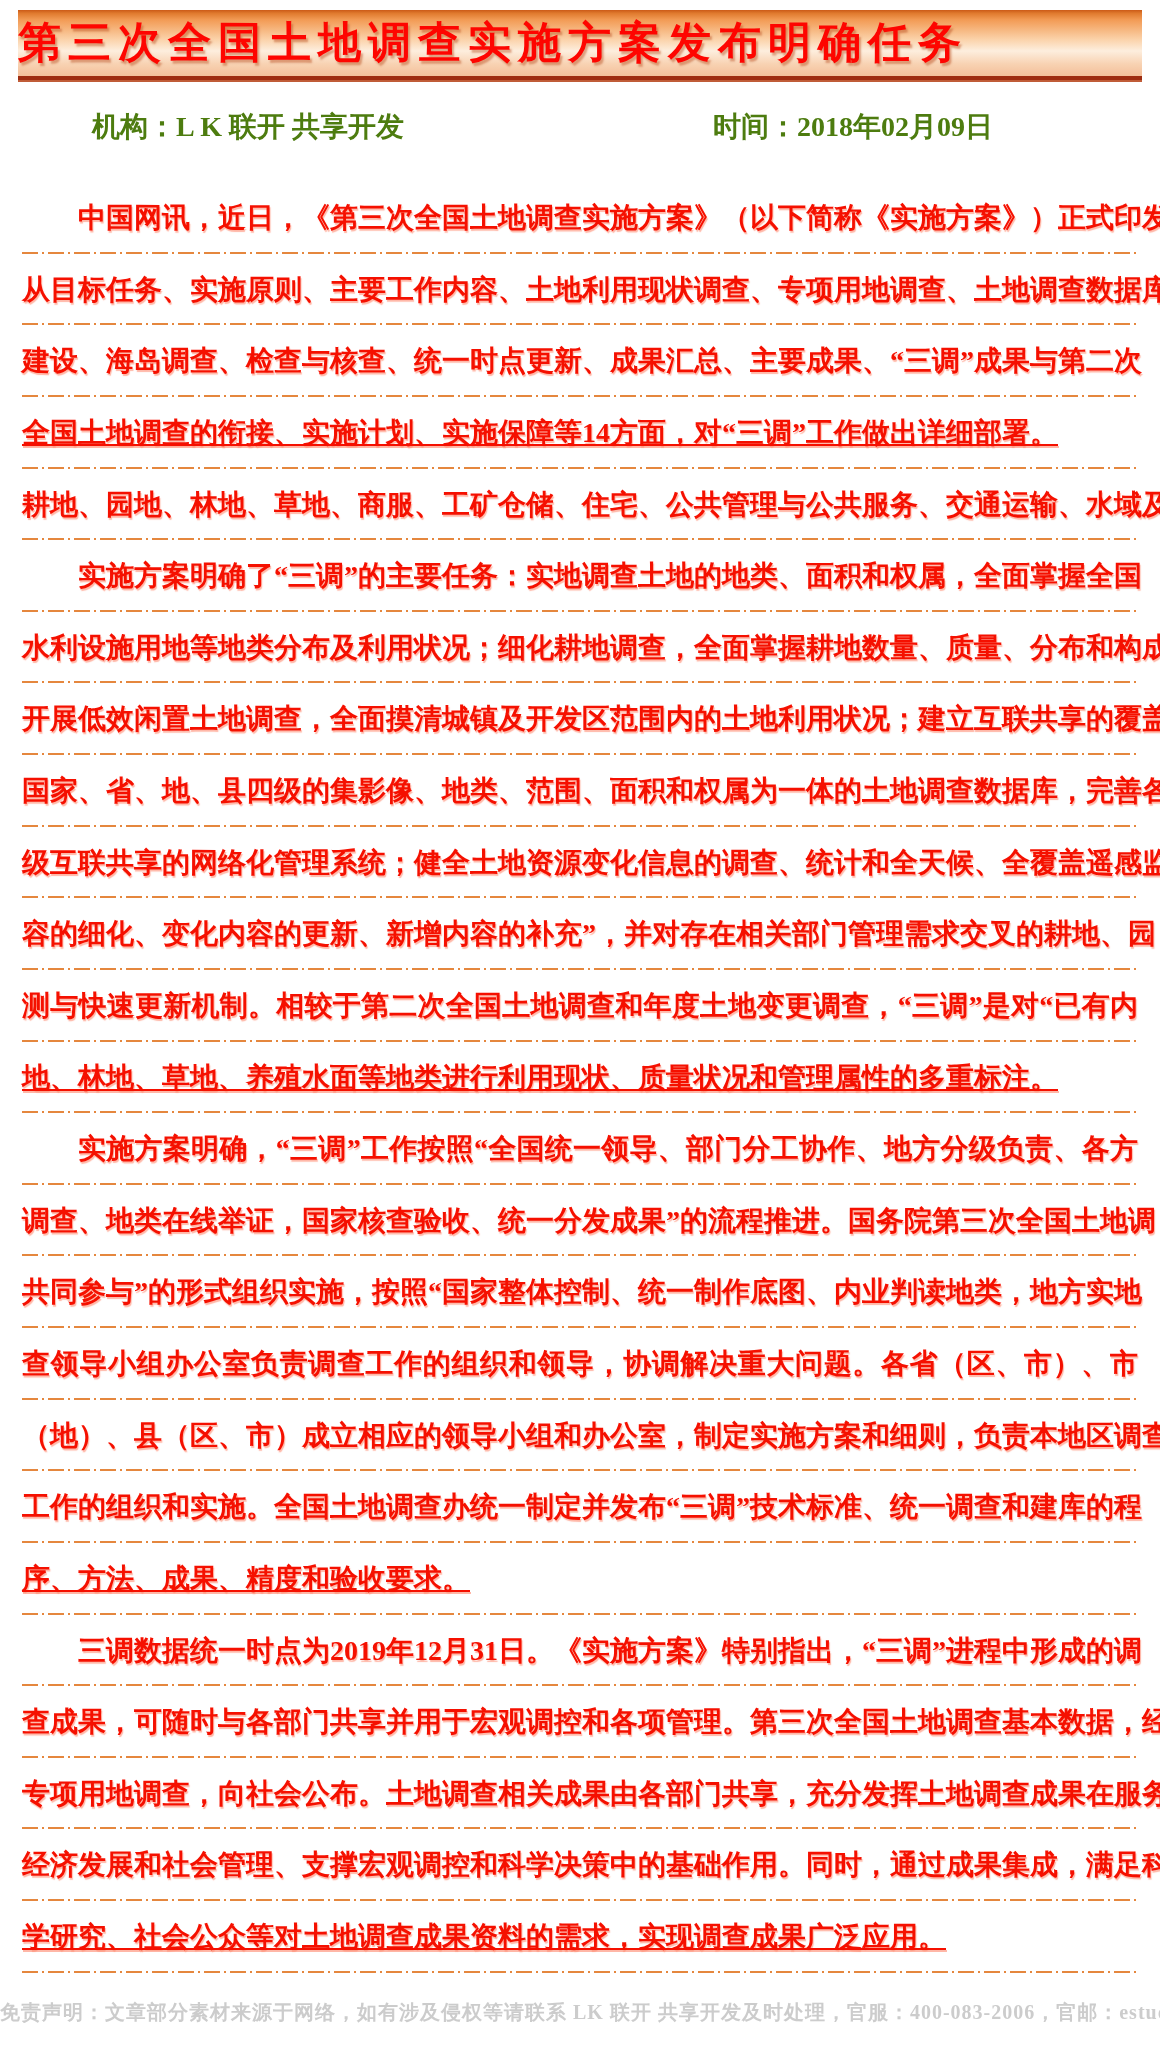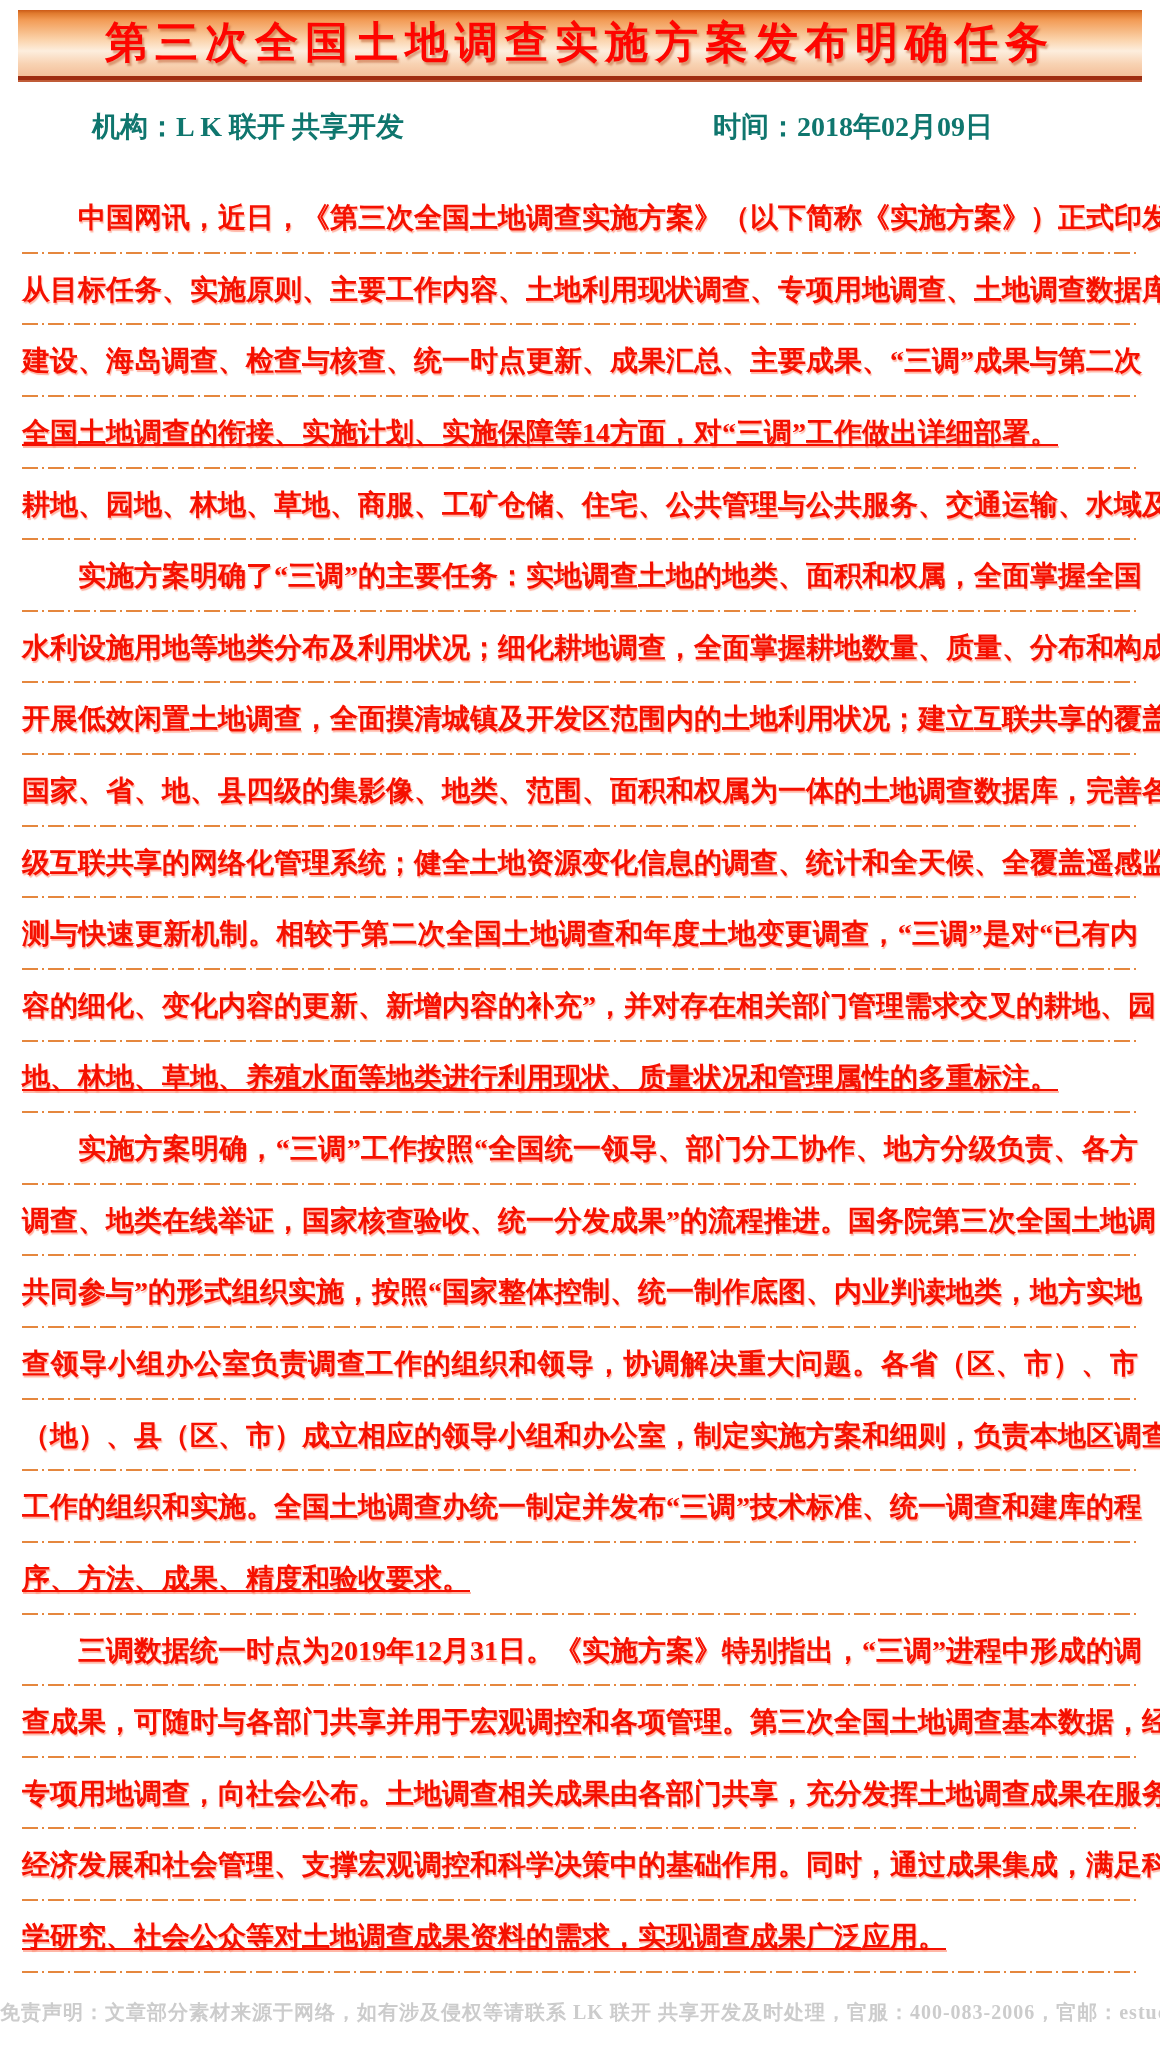--- a/index.html
+++ b/index.html
@@ -11,21 +11,21 @@
   }
   .page { position: relative; width: 1160px; height: 2062px; background: #fff; }
 
   
   .banner {
     margin: 10px 18px 0 18px;
     height: 66px;
     background: linear-gradient(180deg,
       #cb5a17 0%, #e07a2e 5%, #f29b55 15%, #fbd3ab 45%,
       #fdeede 62%, #f8d2b2 82%, #f3bf9a 100%);
-    display: flex; align-items: center; justify-content: center;
+    display: flex; align-items: center; justify-content: flex-start;
   }
   .banner h1 {
     margin: 0;
     font-size: 43px;
     font-weight: bold;
     letter-spacing: 7px;
     color: #fe0500;
     text-shadow: 2px 3px 2px rgba(190, 85, 40, 0.5);
     white-space: nowrap;
   }
@@ -35,21 +35,21 @@
     background: linear-gradient(180deg, #9e2c10 0, #9e2c10 4px, #c05c38 4px, #c05c38 6px);
   }
 
   
   .meta-row {
     position: relative;
     height: 34px;
     margin-top: 26px;
     font-weight: bold;
     font-size: 28px;
-    color: #0f766e;
+    color: #4d7c0f;
     white-space: nowrap;
   }
   .meta-agency { position: absolute; left: 92px; top: 0; }
   .meta-time   { position: absolute; left: 713px; top: 0; }
 
   
   .article {
     margin: 40px 22px 0 22px;
     font-weight: bold;
     font-size: 28px;
@@ -106,22 +106,22 @@
       <div class="line indent">中国网讯，近日，《第三次全国土地调查实施方案》（以下简称《实施方案》）正式印发，</div>
       <div class="line">从目标任务、实施原则、主要工作内容、土地利用现状调查、专项用地调查、土地调查数据库</div>
       <div class="line">建设、海岛调查、检查与核查、统一时点更新、成果汇总、主要成果、“三调”成果与第二次</div>
       <div class="line end">全国土地调查的衔接、实施计划、实施保障等14方面，对“三调”工作做出详细部署。</div>
       <div class="line">耕地、园地、林地、草地、商服、工矿仓储、住宅、公共管理与公共服务、交通运输、水域及</div>
       <div class="line indent">实施方案明确了“三调”的主要任务：实地调查土地的地类、面积和权属，全面掌握全国</div>
       <div class="line">水利设施用地等地类分布及利用状况；细化耕地调查，全面掌握耕地数量、质量、分布和构成；</div>
       <div class="line">开展低效闲置土地调查，全面摸清城镇及开发区范围内的土地利用状况；建立互联共享的覆盖</div>
       <div class="line">国家、省、地、县四级的集影像、地类、范围、面积和权属为一体的土地调查数据库，完善各</div>
       <div class="line">级互联共享的网络化管理系统；健全土地资源变化信息的调查、统计和全天候、全覆盖遥感监</div>
+      <div class="line">容的细化、变化内容的更新、新增内容的补充”，并对存在相关部门管理需求交叉的耕地、园</div>
       <div class="line">测与快速更新机制。相较于第二次全国土地调查和年度土地变更调查，“三调”是对“已有内</div>
-      <div class="line">容的细化、变化内容的更新、新增内容的补充”，并对存在相关部门管理需求交叉的耕地、园</div>
       <div class="line end">地、林地、草地、养殖水面等地类进行利用现状、质量状况和管理属性的多重标注。</div>
       <div class="line indent">实施方案明确，“三调”工作按照“全国统一领导、部门分工协作、地方分级负责、各方</div>
       <div class="line">调查、地类在线举证，国家核查验收、统一分发成果”的流程推进。国务院第三次全国土地调</div>
       <div class="line">共同参与”的形式组织实施，按照“国家整体控制、统一制作底图、内业判读地类，地方实地</div>
       <div class="line">查领导小组办公室负责调查工作的组织和领导，协调解决重大问题。各省（区、市）、市</div>
       <div class="line">（地）、县（区、市）成立相应的领导小组和办公室，制定实施方案和细则，负责本地区调查</div>
       <div class="line">工作的组织和实施。全国土地调查办统一制定并发布“三调”技术标准、统一调查和建库的程</div>
       <div class="line end">序、方法、成果、精度和验收要求。</div>
       <div class="line indent">三调数据统一时点为2019年12月31日。《实施方案》特别指出，“三调”进程中形成的调</div>
       <div class="line">查成果，可随时与各部门共享并用于宏观调控和各项管理。第三次全国土地调查基本数据，经</div>

